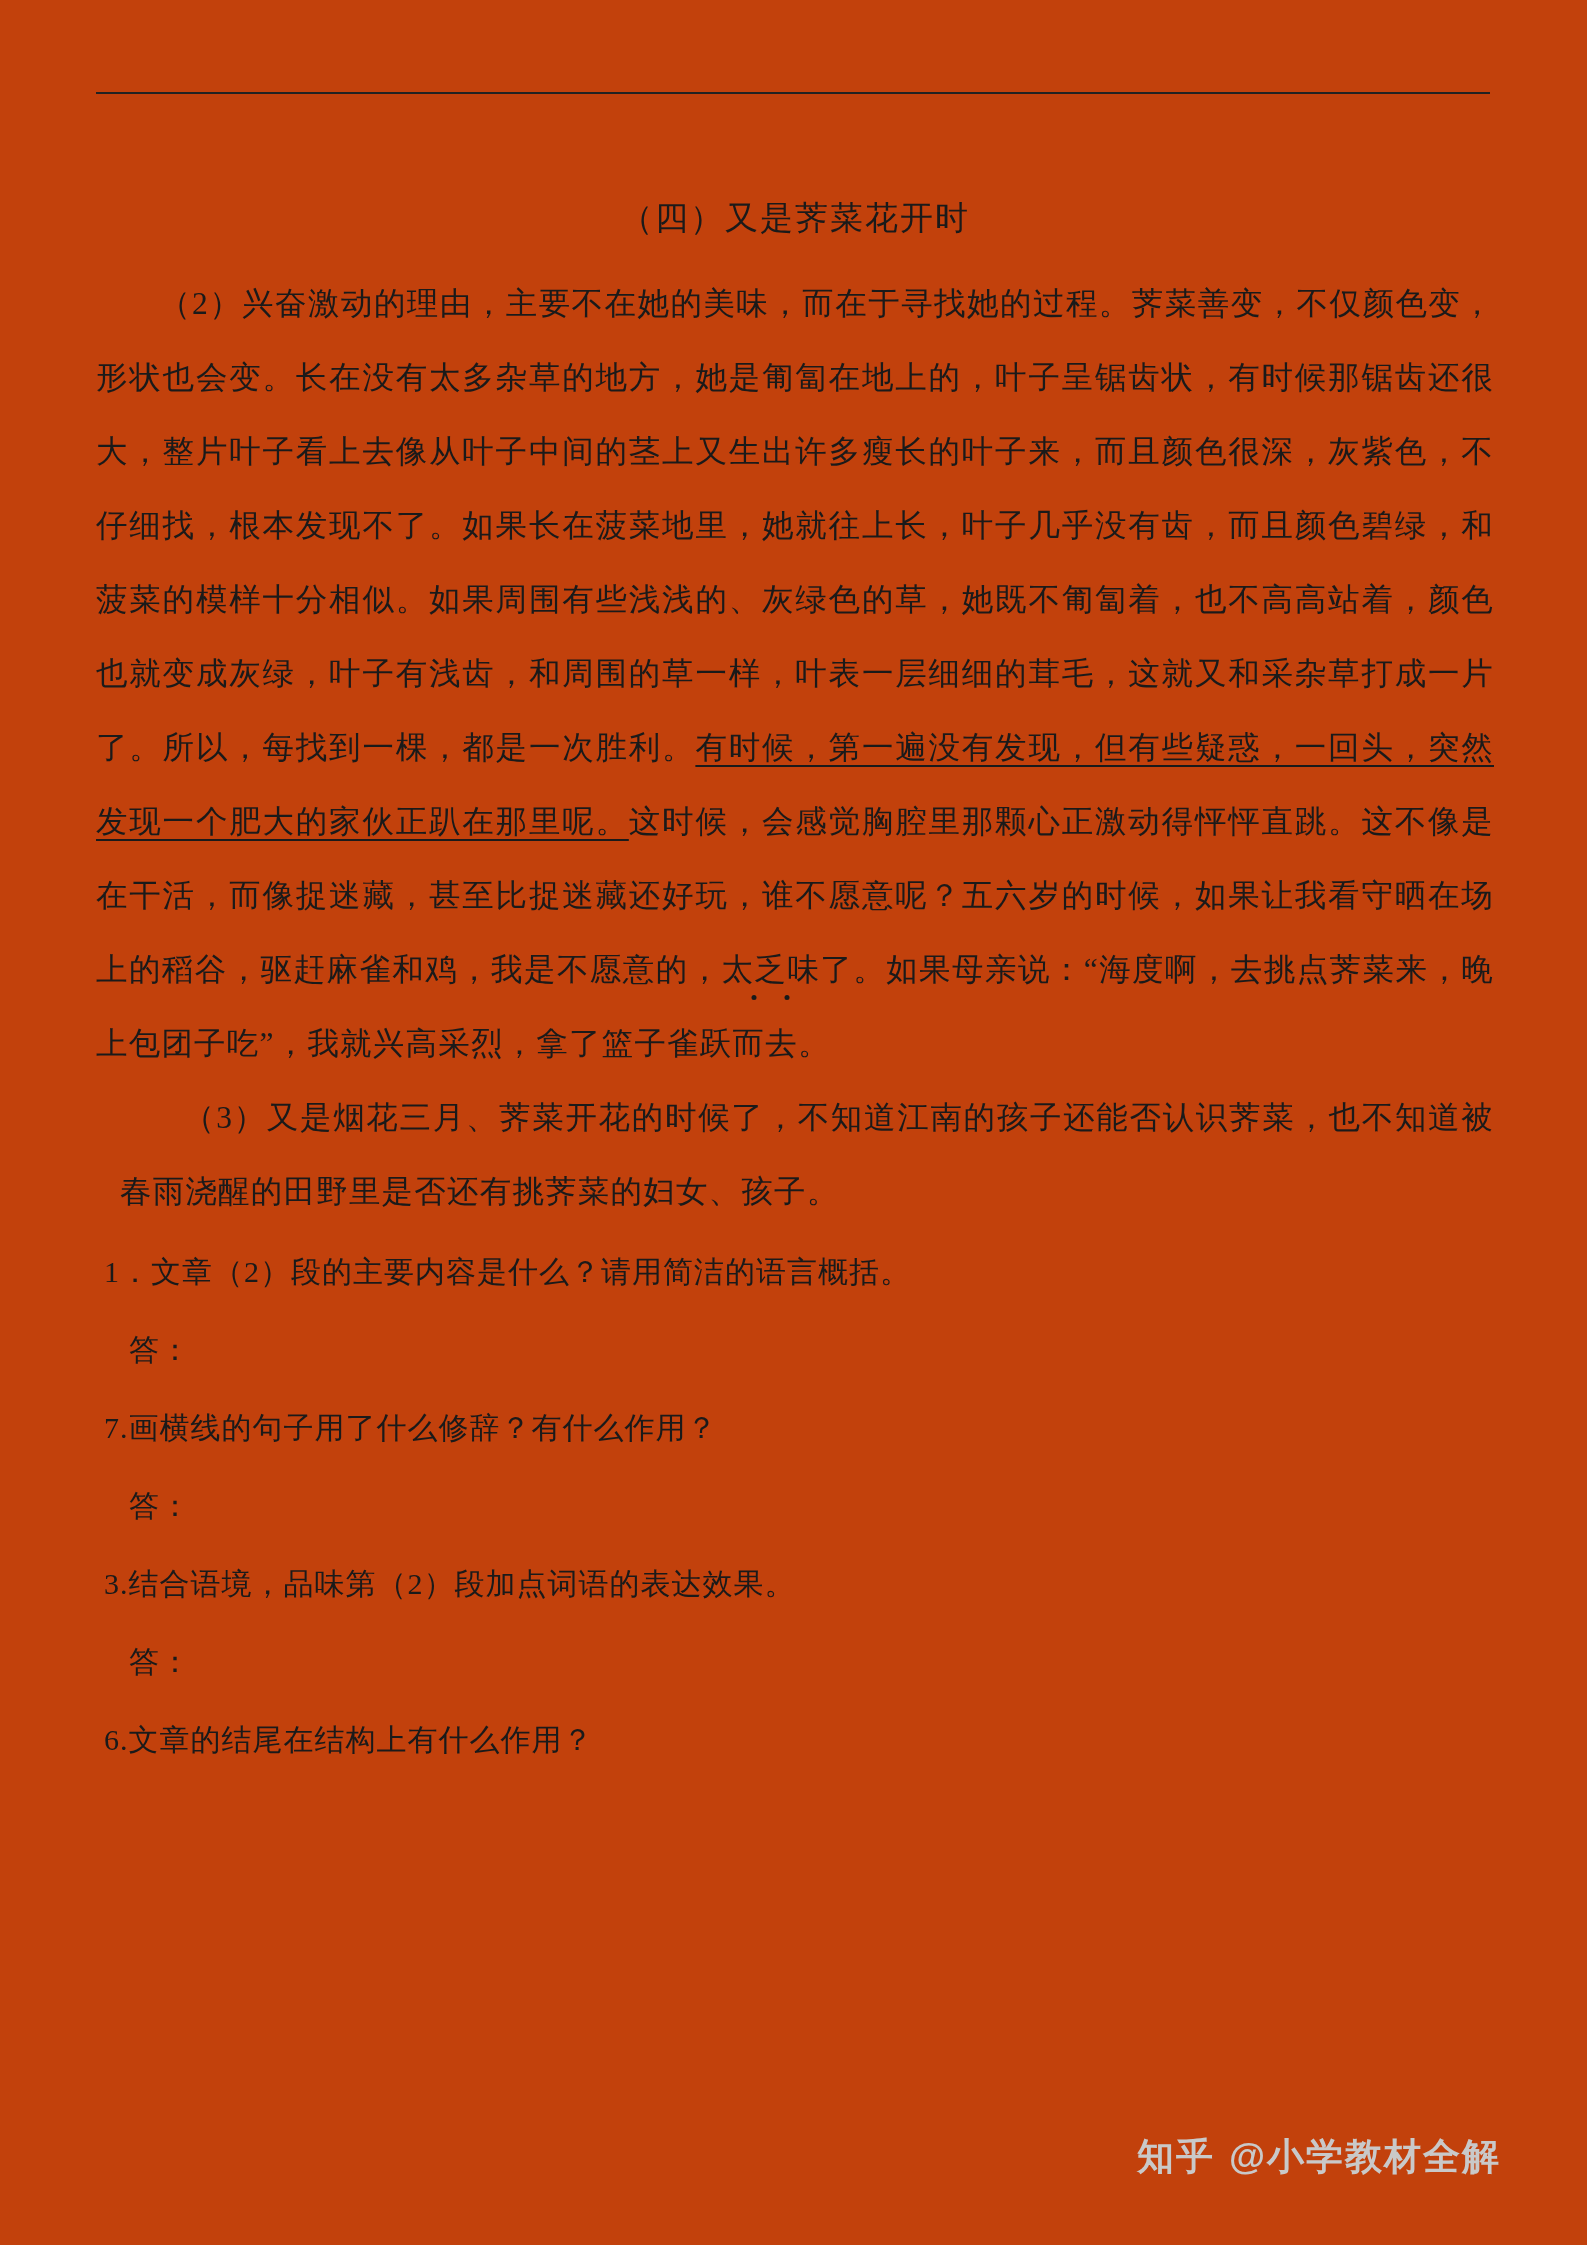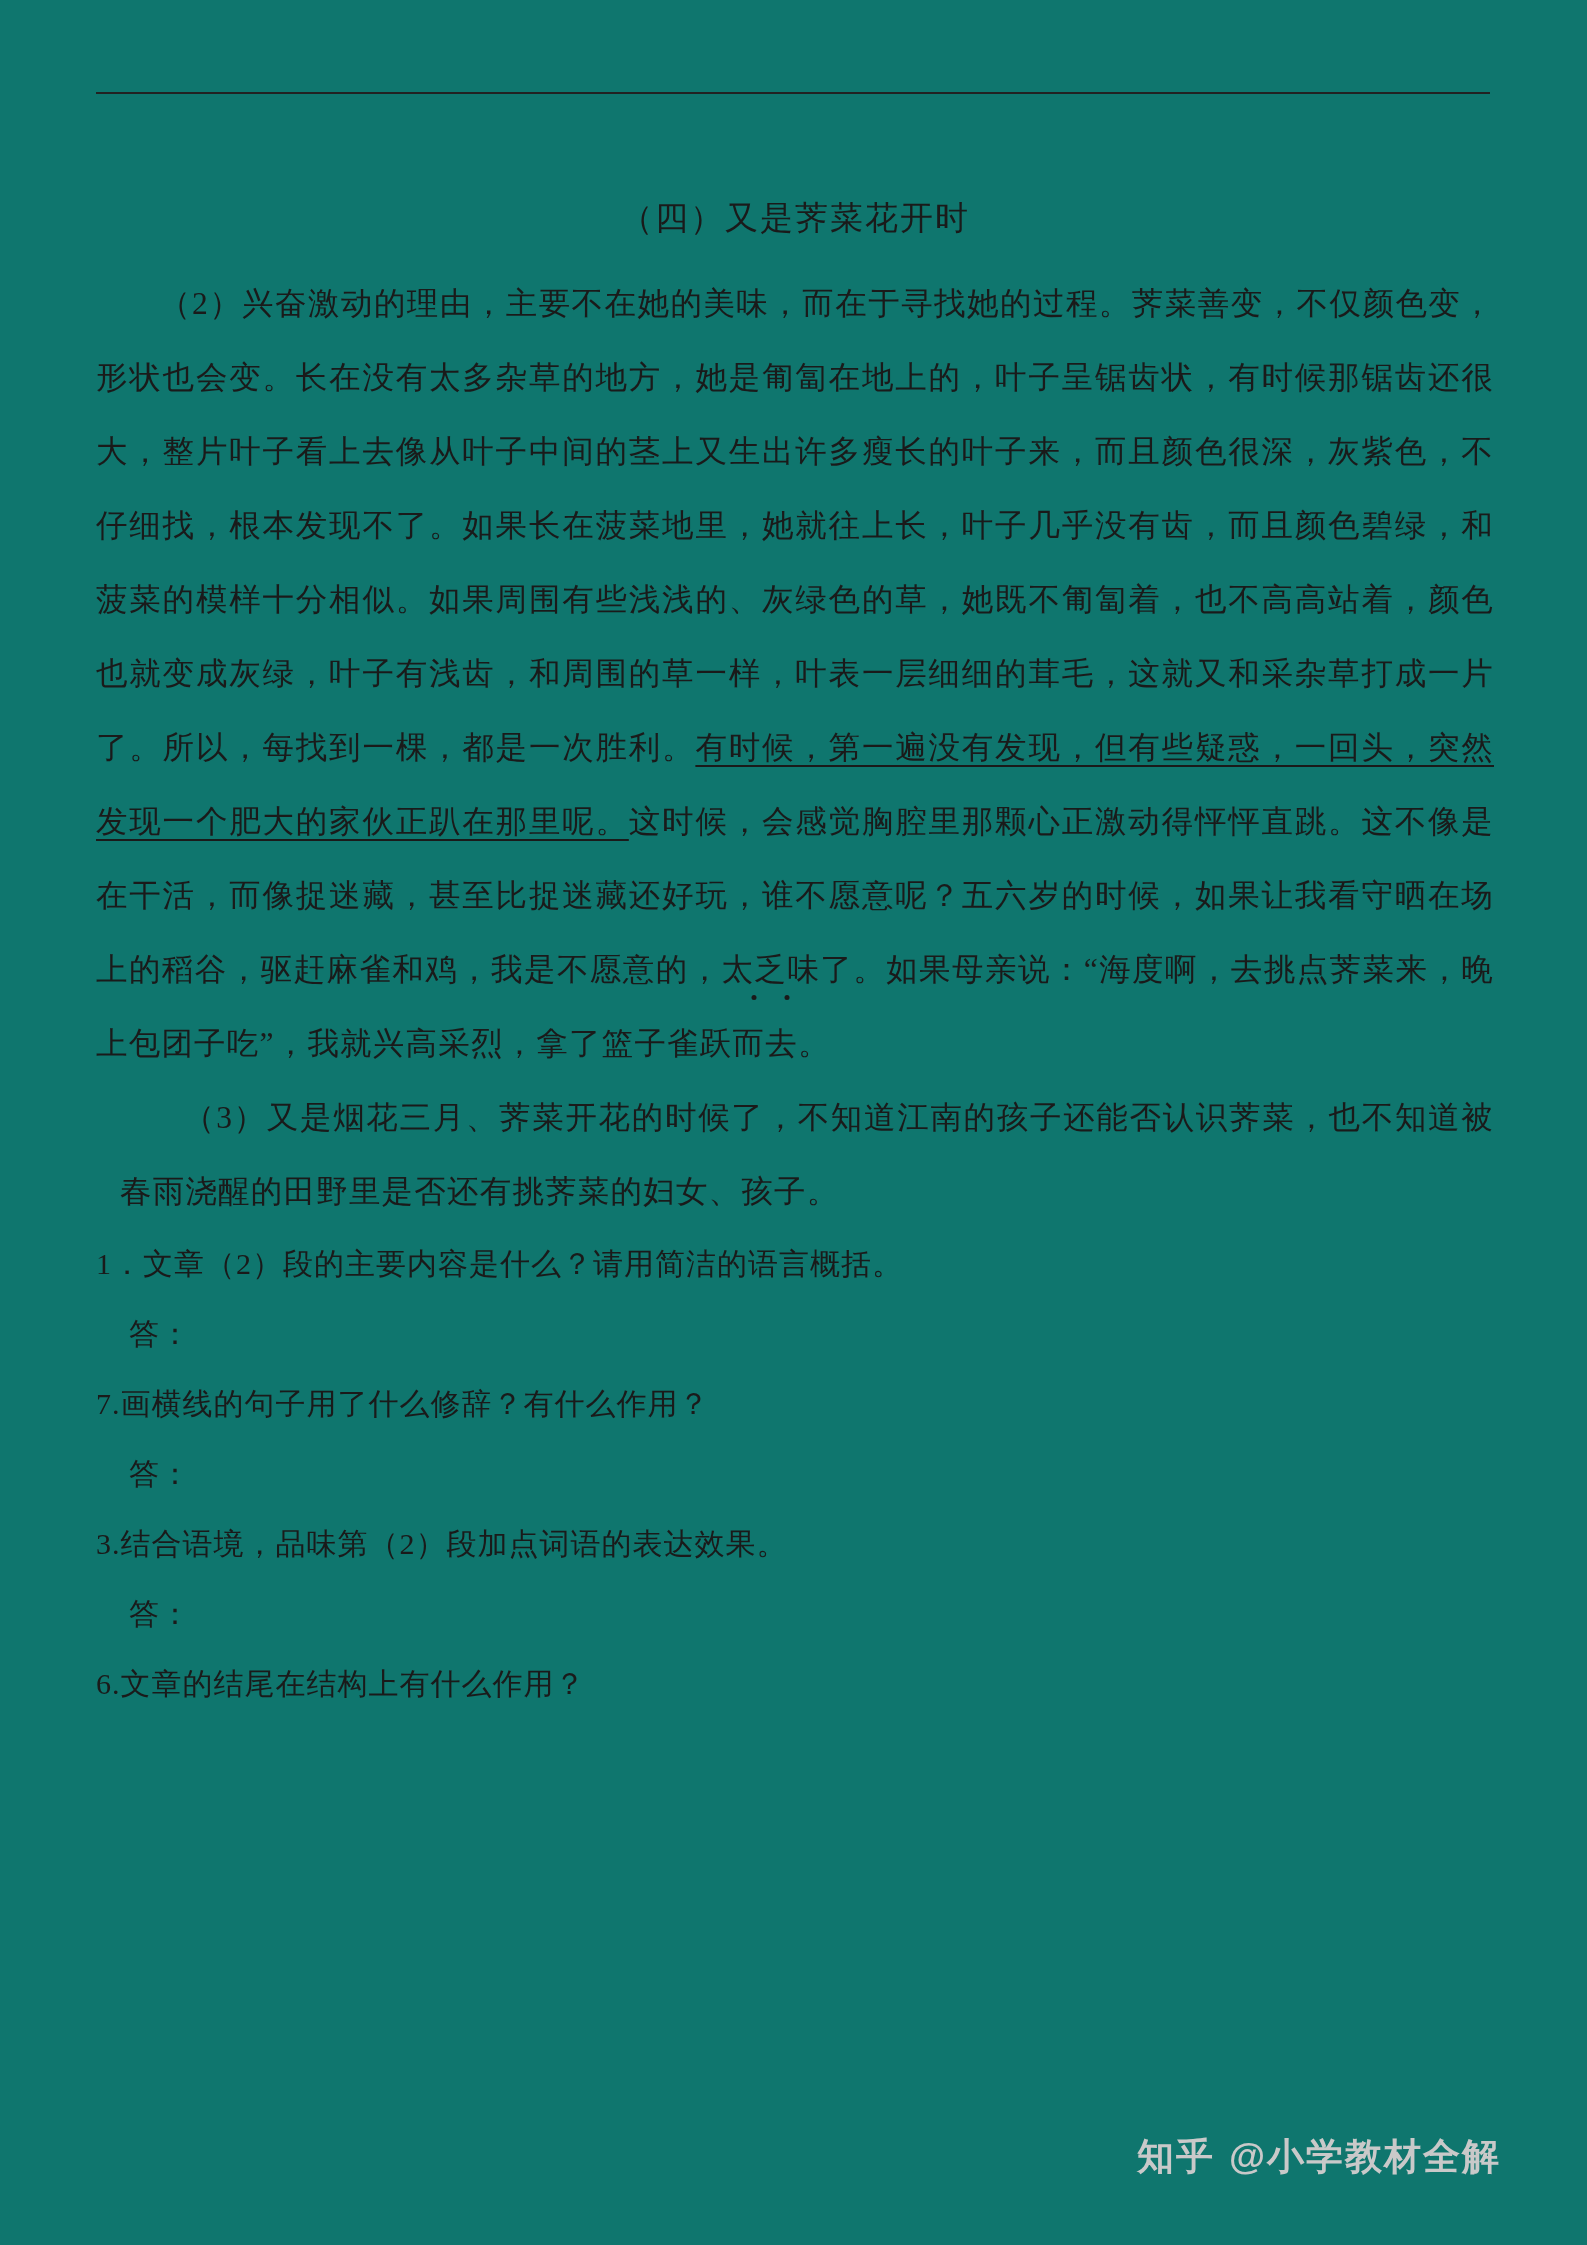--- a/index.html
+++ b/index.html
@@ -8,21 +8,21 @@
     background: #ffffff;
   }
   body {
     font-family: "Liberation Serif", "DejaVu Serif", serif;
     color: #1a1a1a;
   }
   .page {
     position: relative;
     width: 1587px;
     height: 2245px;
-    background: #0f766e;
+    background: #c2410c;
     overflow: hidden;
     box-sizing: border-box;
   }
   
   .header-rule {
     position: absolute;
     left: 96px;
     top: 92px;
     width: 1394px;
     height: 0;
@@ -50,21 +50,21 @@
     text-justify: inter-character;
     margin: 0;
     text-indent: 2em;
   }
   .para + .para { margin-top: 0; margin-left: 24px; }
 
   .q-line {
     font-size: 30px;
     line-height: 70px;
     letter-spacing: 1px;
-    margin: 0;
+    margin: 8px;
     text-indent: 0;
   }
   .q-answer {
     font-size: 30px;
     line-height: 70px;
     letter-spacing: 1px;
     margin: 0;
     text-indent: 1.1em;
   }
   .u-line {

